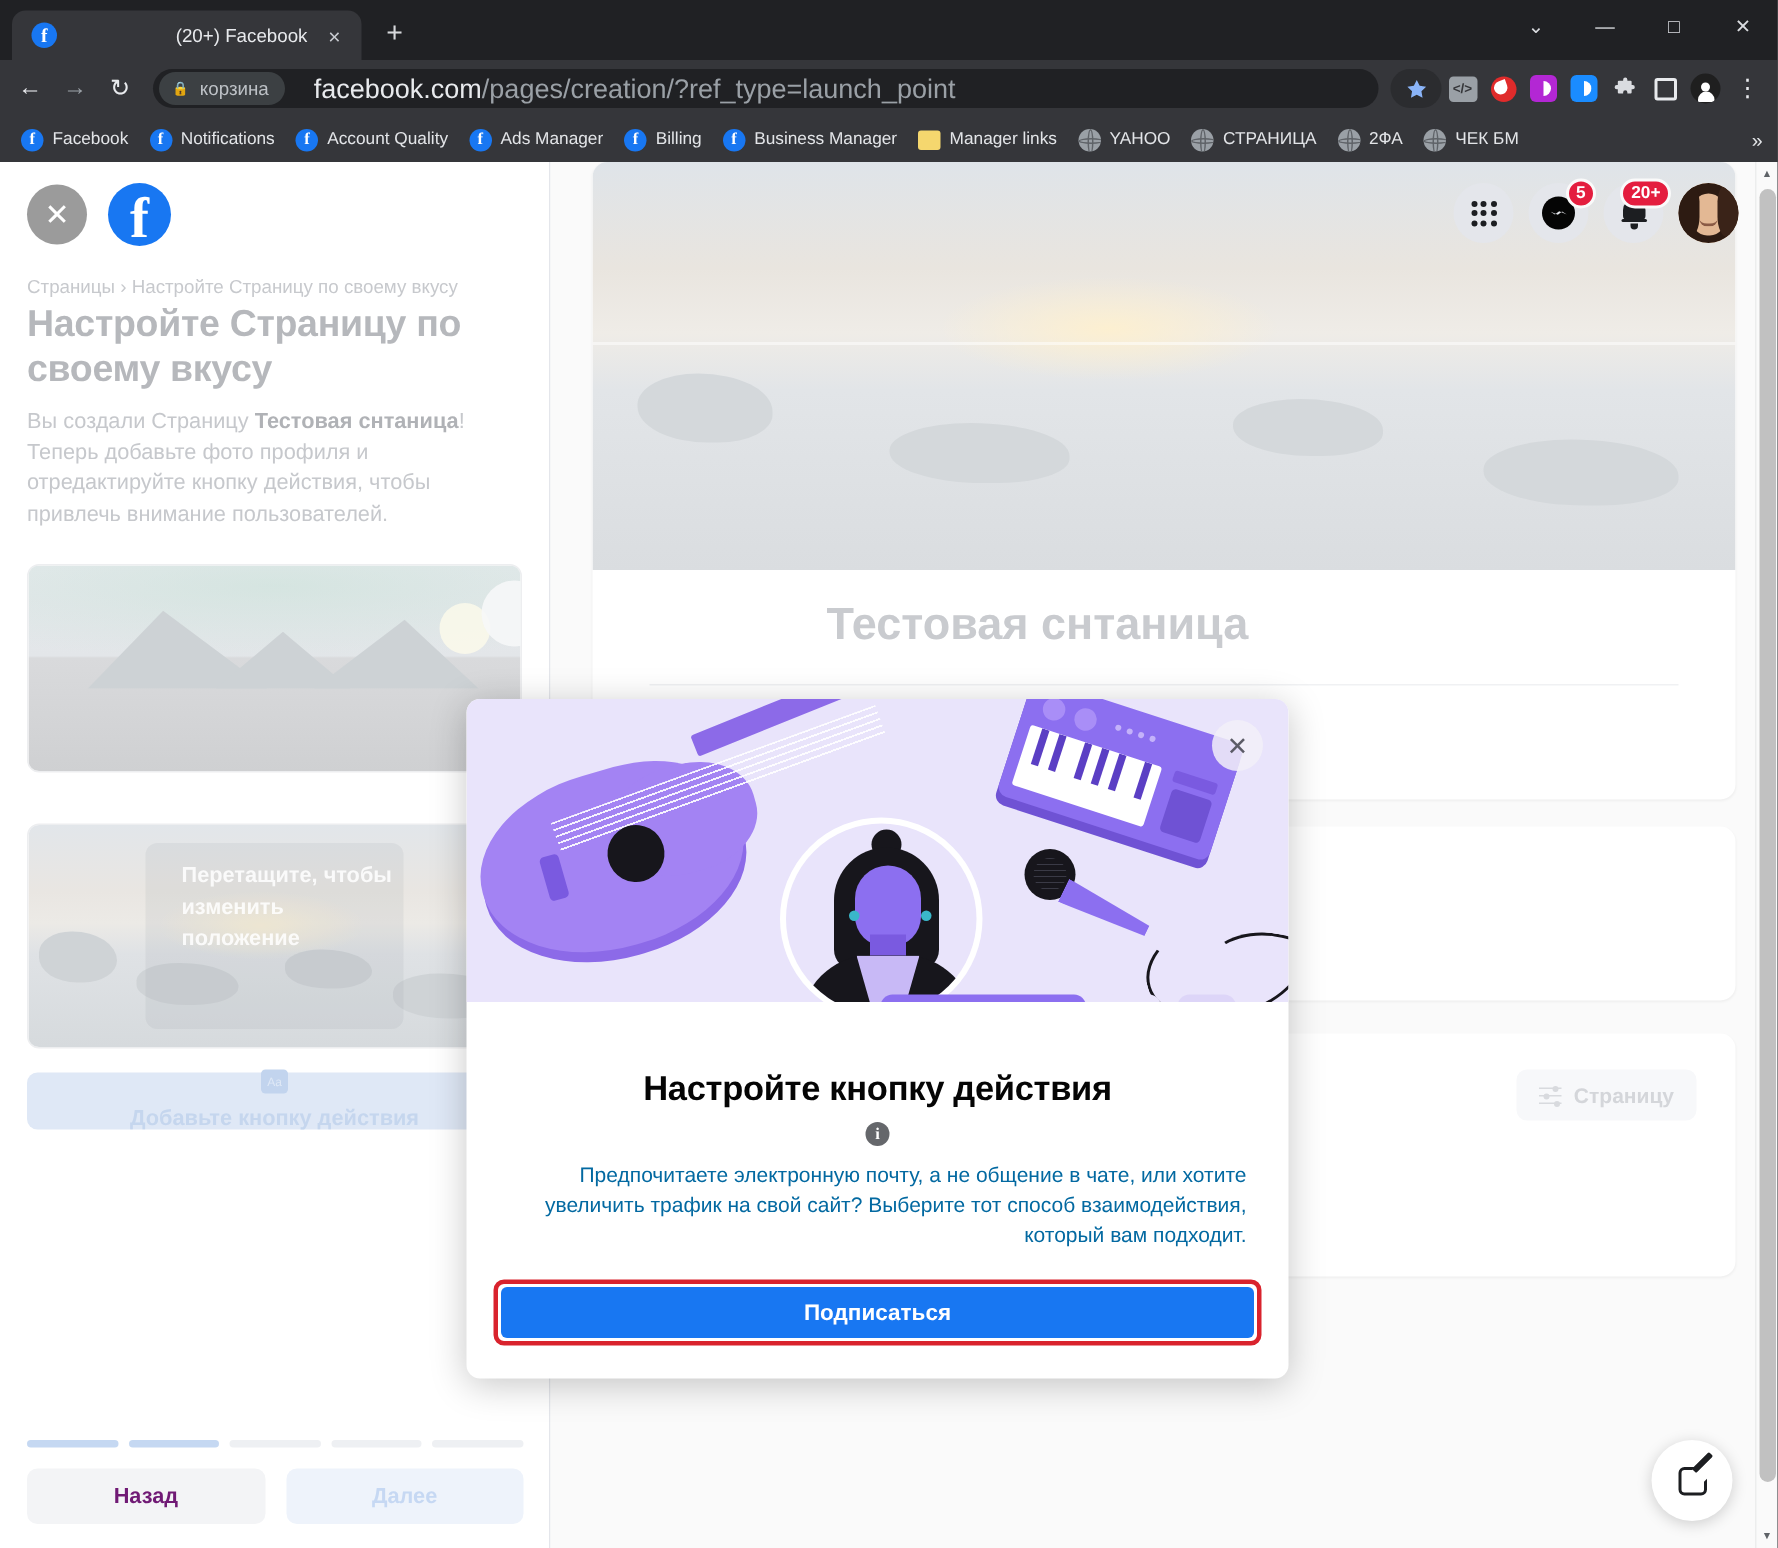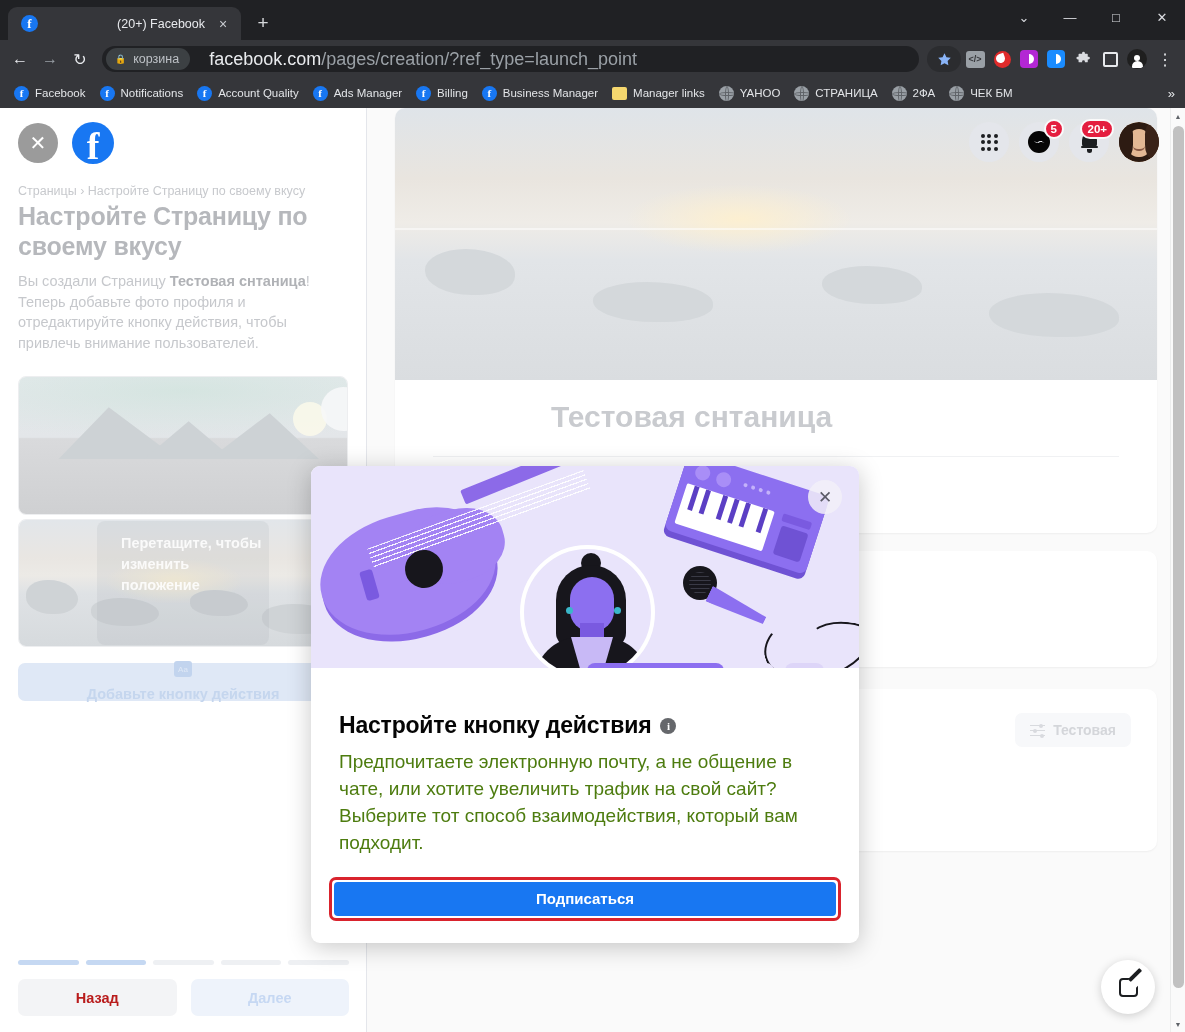--- a/index.html
+++ b/index.html
@@ -124,21 +124,21 @@
   }
   .wiz-desc {
     padding: 10px 18px 0 18px; font-size: 14.5px; color: #c6c8cc; line-height: 1.43;
   }
   .wiz-desc b { color: #b0b2b6; }
 
   .card-img {
     margin: 22px 18px 0 18px; height: 139px; border-radius: 8px;
     border: 1px solid #edeef0; overflow: hidden; position: relative;
   }
-  .card-img.second { margin-top: 4px; height: 128px; text-decoration: underline; }
+  .card-img.second { margin-top: 34px; height: 150px; text-decoration: underline; }
   .mountains {
     position: absolute; inset: 0;
     background:
       radial-gradient(ellipse 150% 60% at 50% 10%, rgba(200,225,215,.55), transparent 60%),
       linear-gradient(#e6eaed 0%, #e3e6e9 44%, #d9dadc 45%, #cfd0d2 100%);
   }
   .mtn { position: absolute; bottom: 40%; background: #cdd2d5; }
   .mtn.a { left: 12%; width: 120px; height: 52px; clip-path: polygon(0 100%, 42% 0, 100% 100%); }
   .mtn.b { left: 38%; width: 90px; height: 38px; clip-path: polygon(0 100%, 50% 0, 100% 100%); }
   .mtn.c { left: 58%; width: 110px; height: 46px; clip-path: polygon(0 100%, 55% 0, 100% 100%); }
@@ -186,21 +186,21 @@
   .wiz-bottom { position: absolute; left: 0; bottom: 0; width: 367px; padding: 0 18px 16px 18px; }
   .progress { display: flex; gap: 7px; margin-bottom: 14px; }
   .seg { height: 5px; border-radius: 3px; flex: 1; background: #eef0f3; }
   .seg.on { background: #c5d8f2; }
   .navrow { display: flex; gap: 14px; }
   .btn-back, .btn-next {
     flex: 1; height: 37px; border-radius: 7px;
     display: flex; align-items: center; justify-content: center;
     font-size: 14.5px; font-weight: bold;
   }
-  .btn-back { background: #f3f4f6; color: #b91c1c; }
+  .btn-back { background: #f3f4f6; color: #701a75; }
   .btn-next { background: #eef3fb; color: #c6d8f3; }
 
   
   .preview {
     position: absolute; left: 367px; top: 0; width: 818px; height: 924px;
     background: #fafafa; overflow: hidden;
   }
   .pv-head {
     display: flex; align-items: center; justify-content: space-between;
     padding: 0 34px 0 34px; height: 76px;
@@ -421,28 +421,28 @@
   .mock-msgr {
     width: 137px; height: 39px; border-radius: 8px; background: #8c6ff0;
     display: flex; align-items: center; gap: 12px; padding: 0 15px;
   }
   .mock-sq { width: 39px; height: 39px; border-radius: 8px; background: #e9e4fb; }
   .mock-sq.lighter { background: #ddd5f8; }
 
   .modal-text { padding: 44px 28px 0 28px; }
   .modal-title {
     font-size: 23px; font-weight: bold; color: #050505;
-    display: flex; align-items: center; gap: 9px; letter-spacing: -0.2px;
+    display: flex; align-items: center; gap: 9px; letter-spacing: -0.2px; flex-direction: column;
   }
   .info-icon {
     width: 16px; height: 16px; border-radius: 50%; background: #65676b; color: #fff;
     font-size: 11px; font-weight: bold; font-family: "Liberation Serif", serif;
     display: flex; align-items: center; justify-content: center; flex: none;
   }
-  .modal-desc { margin-top: 9px; font-size: 19px; color: #4d7c0f; line-height: 1.43; }
+  .modal-desc { margin-top: 9px; font-size: 14px; color: #0369a1; line-height: 1.43; text-align: right; }
   .modal-cta-wrap {
     margin: 20px 18px 22px 18px; border: 3px solid #d9232d; border-radius: 7px;
     padding: 2px;
   }
   .modal-cta {
     height: 34px; border-radius: 4px; background: #1877f2; color: #fff;
     font-size: 15px; font-weight: bold;
     display: flex; align-items: center; justify-content: center;
   }
 </style>
@@ -661,21 +661,21 @@
         <div class="posts-title">Публикации</div>
         <div class="filters">
           <span class="sliders">
               <i></i>
               <i></i>
               <i></i>
               <b></b>
               <b></b>
               <b></b>
             </span>
-          <span>Тестовая</span>
+          <span>Страницу</span>
         </div>
       </div>
 
       <div class="fbnav">
         <div class="nav-circle">
           <div class="grid9">
               <i></i>
               <i></i>
               <i></i>
               <i></i>

